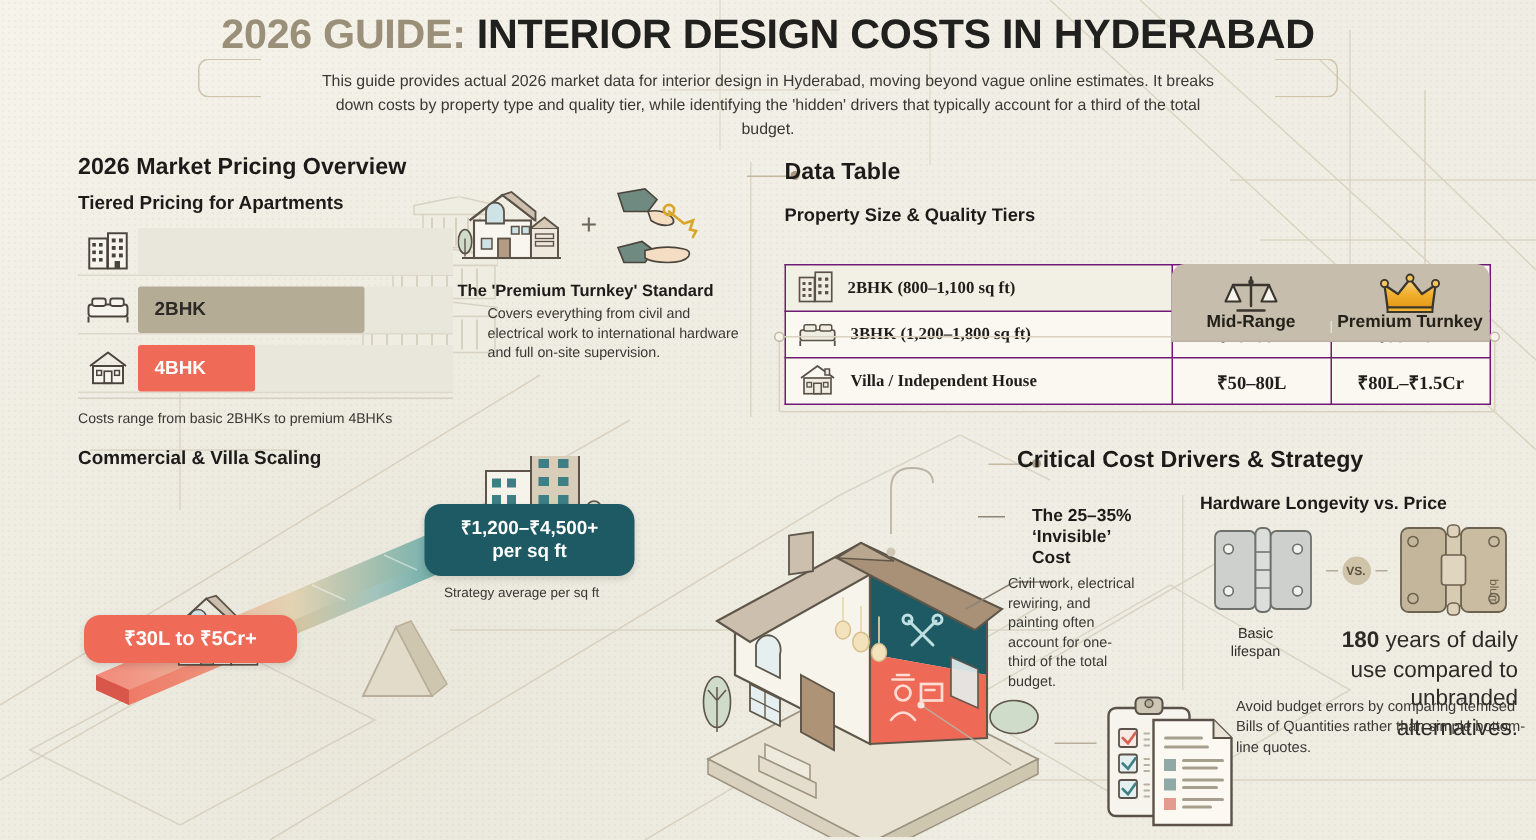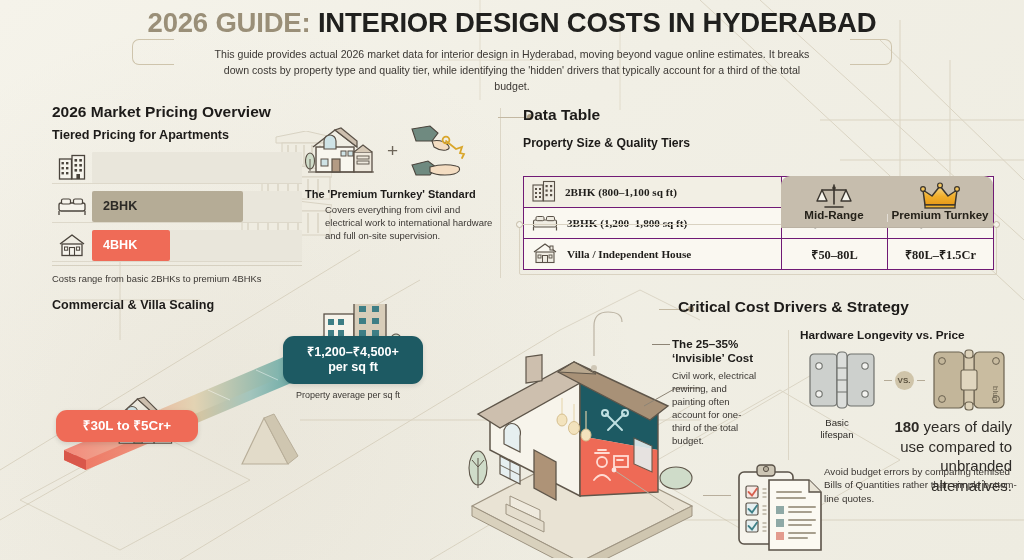--- a/index.html
+++ b/index.html
@@ -145,21 +145,21 @@
   }
   .badge-red { background: #ef6b57; left: 4px; top: 112px; width: 142px; height: 32px; font-size: 13.4px; }
   .badge-teal { background: #1d5a63; left: 231px; top: 38px; width: 140px; height: 48px; font-size: 12.6px; }
   .badge-note { position: absolute; left: 244px; top: 92px; font-size: 9px; color: #3b3733; }
 
   
   #drivers { position: absolute; left: 678px; top: 298px; width: 330px; }
   #drivers .sec-h { font-size: 15.5px; }
 
   #invisible { position: absolute; left: 672px; top: 337px; width: 86px; }
-  #invisible h4 { font-size: 11.6px; font-weight: 700; line-height: 1.2; color: #1d1b19; }
+  #invisible h4 { font-size: 11.6px; font-weight: 700; line-height: 1.2; color: #1d1b19; margin-left: 16px; }
   #invisible p { font-size: 9.6px; line-height: 1.36; color: #3b3733; margin-top: 4px; }
   .leader { position: absolute; left: 652px; top: 344px; width: 18px; height: 1px; background: #8d8475; }
 
   #hardware { position: absolute; left: 800px; top: 328px; width: 212px; }
   #hardware h4 { font-size: 11.8px; font-weight: 700; color: #1d1b19; text-align: left; }
   .hinges { display: flex; align-items: center; justify-content: center; gap: 6px; margin-top: 6px; }
   .vs-badge {
     width: 19px; height: 19px; border-radius: 50%; background: #cfc4a9;
     color: #5c5340; font-size: 8px; font-weight: 700;
     display: flex; align-items: center; justify-content: center;
@@ -547,21 +547,21 @@
       </g>
     </svg>
 
     <div class="badge badge-red">
       <span>₹30L to ₹5Cr+</span>
     </div>
     <div class="badge badge-teal">
       <span>₹1,200–₹4,500+</span>
       <span>per sq ft</span>
     </div>
-    <div class="badge-note">Property average per sq ft</div>
+    <div class="badge-note">Strategy average per sq ft</div>
   </div>
 
   <svg class="art-abs" style="left:462px; top:310px;" width="240" height="248" viewBox="0 0 240 248">
 
     <path d="M10 196 L118 140 L230 196 L118 252 Z" fill="#e9e3d4" stroke="#9d9381" stroke-width="1.2"></path>
     <path d="M10 196 L10 206 L118 262 L118 252 Z" fill="#d9d1bd" stroke="#9d9381" stroke-width="1"></path>
     <path d="M230 196 L230 206 L118 262 L118 252 Z" fill="#cfc6b0" stroke="#9d9381" stroke-width="1"></path>
 
     <path d="M28 110 L118 62 L118 186 L28 140 Z" fill="#f7f4eb" stroke="#5f564a" stroke-width="1.5"></path>
 

